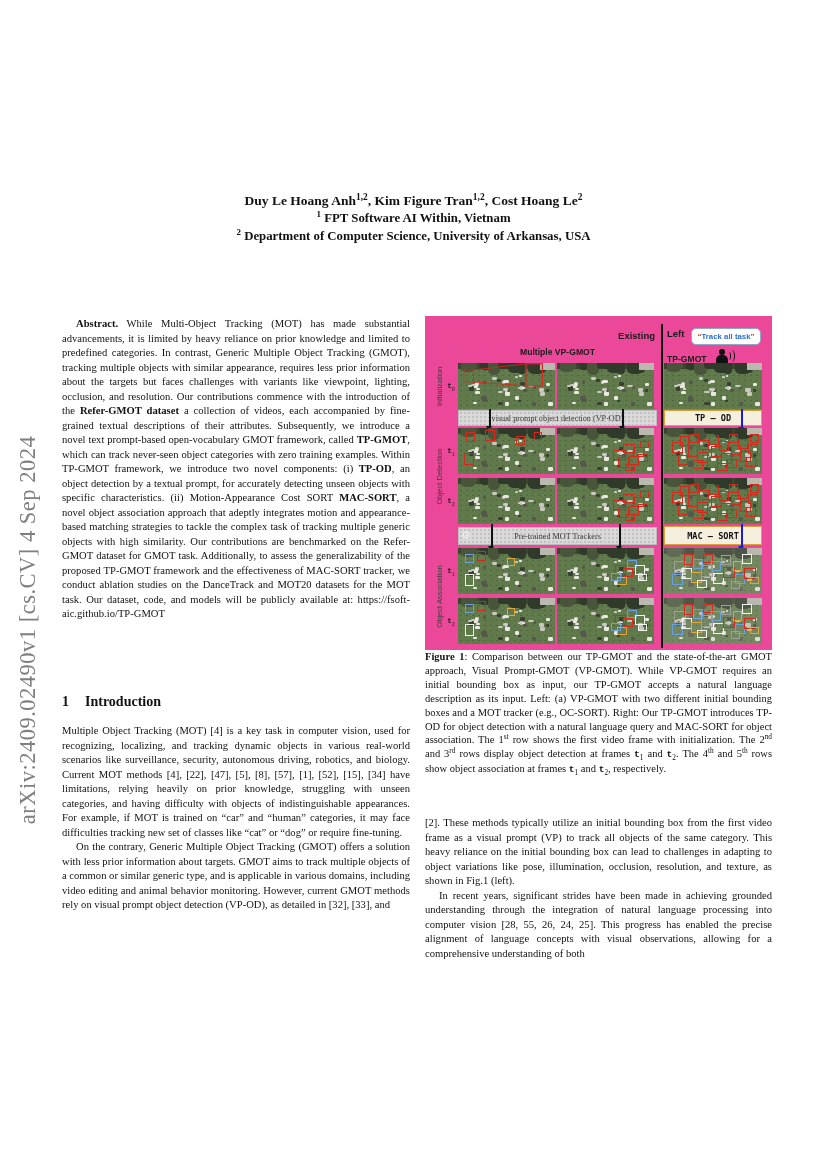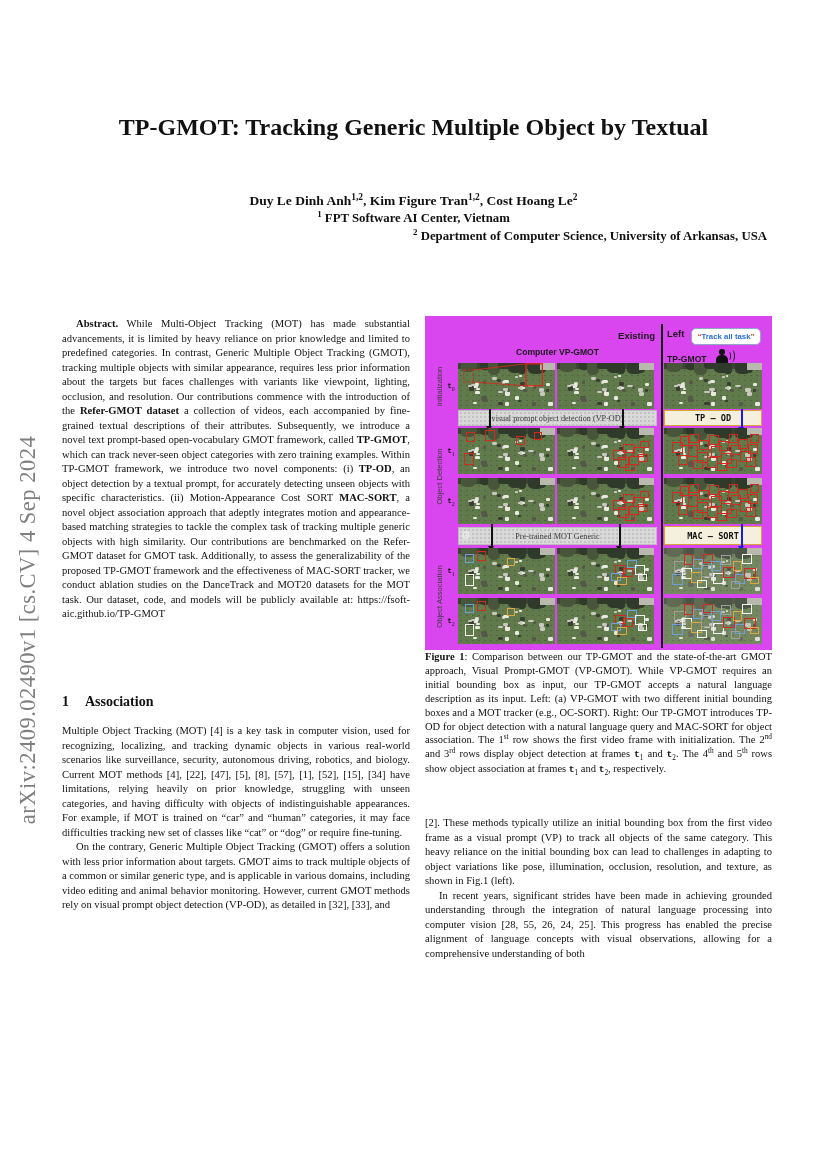--- a/index.html
+++ b/index.html
@@ -12,39 +12,39 @@
     white-space:nowrap;font-size:22.5px;color:#7f7f7f;letter-spacing:.5px;
     font-family:"Liberation Serif", serif;
   }
   .title{
     position:absolute;top:112px;left:60px;width:707px;text-align:center;
     font-size:24px;font-weight:bold;line-height:1.32;
   }
   .authors{position:absolute;top:193px;left:60px;width:707px;text-align:center;font-size:13.5px;font-weight:bold;}
   .affil{position:absolute;left:60px;width:707px;text-align:center;font-size:12.8px;font-weight:bold;}
   .affil1{top:211px;}
-  .affil2{top:229px;text-align:right;}
+  .affil2{top:229px;}
   sup{font-size:70%;line-height:0;}
   sub{font-size:70%;line-height:0;}
   .col{position:absolute;width:348px;font-size:10.6px;line-height:14.5px;text-align:justify;}
   .leftcol{left:62px;}
   .rightcol{left:425px;width:347px;}
   .abstract{top:317px;}
   .indent{text-indent:14px;}
   .b{font-weight:bold;}
   .tt{font-family:"Liberation Mono", monospace;font-weight:bold;font-size:.92em;}
   .sec-head{position:absolute;left:62px;top:694px;font-size:14px;font-weight:bold;}
   .sec-head .num{margin-right:16px;}
   .intro-body{top:724px;}
   .intro-body p{margin:0;}
   .caption{top:650px;font-size:10.5px;line-height:13.9px;}
   .rbody{top:816px;}
   .rbody p{margin:0;}
   
-  .fig{position:absolute;left:425px;top:316px;width:347px;height:334px;background:#d946ef;}
+  .fig{position:absolute;left:425px;top:316px;width:347px;height:334px;background:#ec4899;}
   .fig *{box-sizing:border-box;}
   .fig .hdr{position:absolute;font-family:"Liberation Sans", sans-serif;font-weight:bold;color:#1a1a1a;}
   .divider{position:absolute;left:236px;top:8px;width:1.6px;height:324px;background:#111;}
   .rotlab{
     position:absolute;left:8px;width:13px;display:flex;align-items:center;justify-content:center;
     font-family:"Liberation Sans", sans-serif;font-size:7.6px;color:#3c3c3c;
   }
   .rotlab span{transform:rotate(-90deg);white-space:nowrap;}
   .tlab{position:absolute;left:19px;width:14px;text-align:center;font-size:8.5px;color:#222;}
   .cell{position:absolute;overflow:hidden;background:#617a4b;}
@@ -78,39 +78,38 @@
   .w1{left:11px;top:3px;width:4px;height:8px;}
   .w2{left:13px;top:1px;width:6px;height:12px;}
   .gear{position:absolute;left:34px;width:14px;text-align:center;color:#f0f0ee;font-size:11px;line-height:14px;font-family:"DejaVu Sans",sans-serif;}
 </style>
 </head>
 <body>
 
 <div class="watermark">arXiv:2409.02490v1  [cs.CV]  4 Sep 2024</div>
 
 <div class="title">
-  <div>TP-GMOT: Tracking Generic Multiple Object by Textual</div>
 </div>
-<div class="authors"><span class="b">Duy Le Dinh Anh</span><sup><span class="b">1,2</span></sup><span class="b">, Kim Figure Tran</span><sup><span class="b">1,2</span></sup><span class="b">, Cost Hoang Le</span><sup><span class="b">2</span></sup></div>
-<div class="affil affil1"><sup><span class="b">1</span></sup><span class="b"> FPT Software AI Center, Vietnam</span></div>
+<div class="authors"><span class="b">Duy Le Hoang Anh</span><sup><span class="b">1,2</span></sup><span class="b">, Kim Figure Tran</span><sup><span class="b">1,2</span></sup><span class="b">, Cost Hoang Le</span><sup><span class="b">2</span></sup></div>
+<div class="affil affil1"><sup><span class="b">1</span></sup><span class="b"> FPT Software AI Within, Vietnam</span></div>
 <div class="affil affil2"><sup><span class="b">2</span></sup><span class="b"> Department of Computer Science, University of Arkansas, USA</span></div>
 
 <div class="col leftcol abstract indent"><span class="b">Abstract.</span><span>  While Multi-Object Tracking (MOT) has made substantial advancements, it is limited by heavy reliance on prior knowledge and limited to predefined categories. In contrast, Generic Multiple Object Tracking (GMOT), tracking multiple objects with similar appearance, requires less prior information about the targets but faces challenges with variants like viewpoint, lighting, occlusion, and resolution. Our contributions commence with the introduction of the </span><span class="b">Refer-GMOT dataset</span><span> a collection of videos, each accompanied by fine-grained textual descriptions of their attributes. Subsequently, we introduce a novel text prompt-based open-vocabulary GMOT framework, called </span><span class="b">TP-GMOT</span><span>, which can track never-seen object categories with zero training examples. Within TP-GMOT framework, we introduce two novel components: (i) </span><span class="b">TP-OD</span><span>, an object detection by a textual prompt, for accurately detecting unseen objects with specific characteristics. (ii) Motion-Appearance Cost SORT </span><span class="b">MAC-SORT</span><span>, a novel object association approach that adeptly integrates motion and appearance-based matching strategies to tackle the complex task of tracking multiple generic objects with high similarity. Our contributions are benchmarked on the Refer-GMOT dataset for GMOT task. Additionally, to assess the generalizability of the proposed TP-GMOT framework and the effectiveness of MAC-SORT tracker, we conduct ablation studies on the DanceTrack and MOT20 datasets for the MOT task. Our dataset, code, and models will be publicly available at: https://fsoft-aic.github.io/TP-GMOT</span></div>
 <div class="sec-head">
-  <span class="num">1</span><span>Association</span>
+  <span class="num">1</span><span>Introduction</span>
 </div>
 <div class="col leftcol intro-body">
   <p>Multiple Object Tracking (MOT) [4] is a key task in computer vision, used for recognizing, localizing, and tracking dynamic objects in various real-world scenarios like surveillance, security, autonomous driving, robotics, and biology. Current MOT methods [4], [22], [47], [5], [8], [57], [1], [52], [15], [34] have limitations, relying heavily on prior knowledge, struggling with unseen categories, and having difficulty with objects of indistinguishable appearances. For example, if MOT is trained on “car” and “human” categories, it may face difficulties tracking new set of classes like “cat” or “dog” or require fine-tuning.</p>
   <p class="indent">On the contrary, Generic Multiple Object Tracking (GMOT) offers a solution with less prior information about targets. GMOT aims to track multiple objects of a common or similar generic type, and is applicable in various domains, including video editing and animal behavior monitoring. However, current GMOT methods rely on visual prompt object detection (VP-OD), as detailed in [32], [33], and</p>
 </div>
 
 <div class="fig" id="figure1">
     <div class="hdr" style="right: 117px; top: 14px; font-size: 9.5px;">Existing</div>
     <div class="hdr" style="left: 242px; top: 12px; font-size: 9.5px;">Left</div>
-    <div class="hdr" style="left: 33px; top: 31px; width: 199px; text-align: center; font-size: 8.6px;">Computer VP-GMOT</div>
+    <div class="hdr" style="left: 33px; top: 31px; width: 199px; text-align: center; font-size: 8.6px;">Multiple VP-GMOT</div>
     <div class="hdr" style="left: 242px; top: 38px; font-size: 8.6px;">TP-GMOT</div>
     <div class="bubble" style="">
       <span class="q">“</span>
       <span>Track all task</span>
       <span class="q">”</span>
     </div>
     <div class="person" style="">
       <div class="head"></div>
       <div class="bod"></div>
       <div class="wave w1"></div>
@@ -125,21 +124,21 @@
     </div>
     <div class="rotlab" style="top: 232px; height: 96px;">
       <span>Object Association</span>
     </div>
     <div class="tlab" style="top: 64px;"><span class="tt">t</span><sub>0</sub></div>
     <div class="tlab" style="top: 129px;"><span class="tt">t</span><sub>1</sub></div>
     <div class="tlab" style="top: 179px;"><span class="tt">t</span><sub>2</sub></div>
     <div class="tlab" style="top: 249px;"><span class="tt">t</span><sub>1</sub></div>
     <div class="tlab" style="top: 299px;"><span class="tt">t</span><sub>2</sub></div>
     <div class="bar" style="top: 94px; height: 16px;">visual prompt object detection (VP-OD)</div>
-    <div class="bar" style="top: 211px; height: 18px;">Pre-trained MOT Generic</div>
+    <div class="bar" style="top: 211px; height: 18px;">Pre-trained MOT Trackers</div>
     <div class="gear" style="top: 213px;">⚙</div>
     <div class="gold-box" style="top: 94px; height: 16px;">TP — OD</div>
     <div class="gold-box" style="top: 210px; height: 19px;">MAC — SORT</div>
     <div class="arrow" style="left: 64px; top: 86px; height: 28px; color: rgb(17, 17, 17);">
       <div class="shaft"></div>
     </div>
     <div class="arrow" style="left: 197px; top: 86px; height: 28px; color: rgb(17, 17, 17);">
       <div class="shaft"></div>
     </div>
     <div class="arrow" style="left: 66px; top: 204px; height: 30px; color: rgb(17, 17, 17);">

